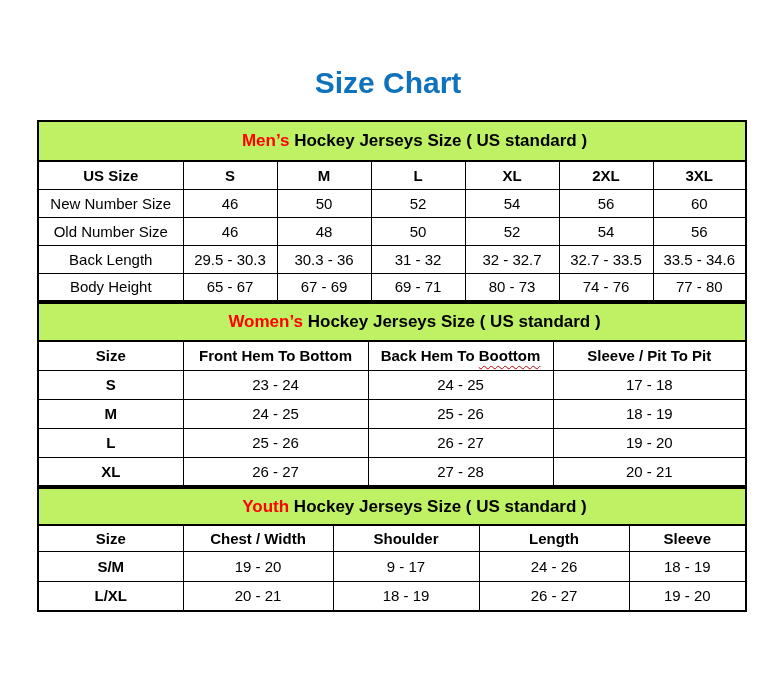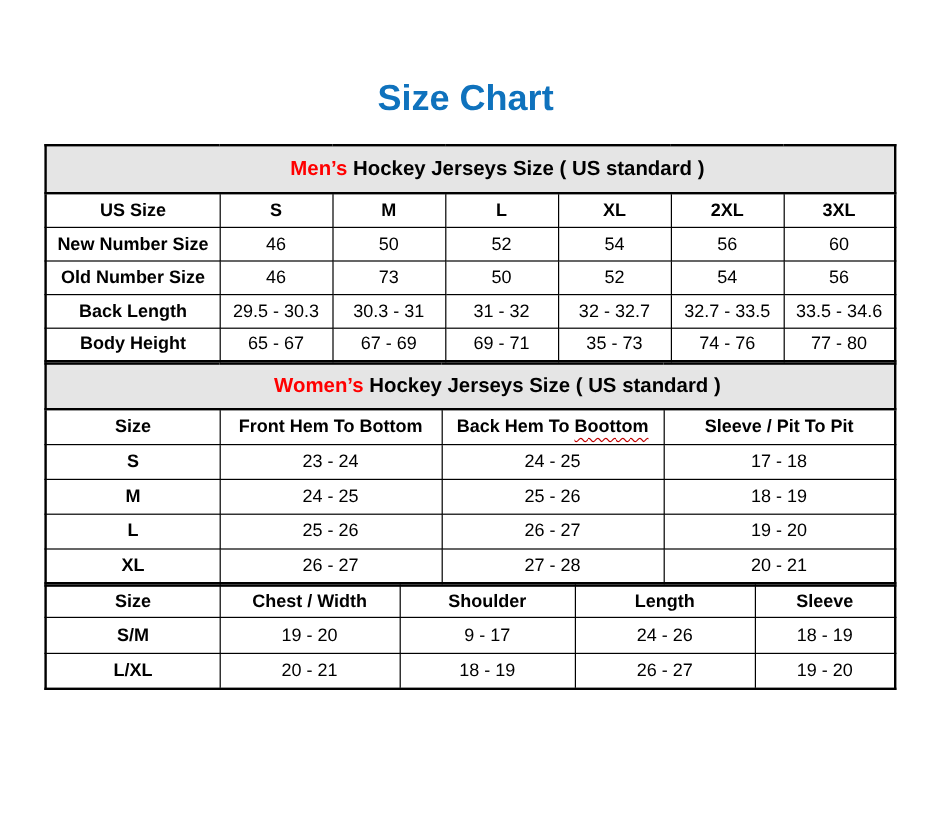--- a/index.html
+++ b/index.html
@@ -36,30 +36,30 @@
     border: 1px solid #000;
     text-align: center;
     vertical-align: middle;
     font-size: 15px;
     padding: 0 2px;
     overflow: hidden;
     white-space: nowrap;
   }
   table { border: 2px solid #000; }
   .band td {
-    background: #e5e5e5;
+    background: #bef264;
     border: 2px solid #000;
     font-size: 17px;
     font-weight: 700;
     padding-left: 47px;
   }
   .band .accent { color: #FF0000; }
   .colhead td { font-weight: 700; }
   .rowlabel { font-weight: 700; }
-  .mens .plainlabel { font-weight: 700; }
+  .mens .plainlabel { font-weight: 400; }
 
   
   .mens .band td   { height: 40px; }
   .mens .colhead td{ height: 28px; margin-left: 36px; }
   .mens .data td   { height: 28px; }
 
   .womens .band td   { height: 38px; margin-left: 44px; }
   .womens .colhead td{ height: 29px; }
   .womens .data td   { height: 29px; }
 
@@ -111,41 +111,41 @@
         <td>46</td>
         <td>50</td>
         <td>52</td>
         <td>54</td>
         <td>56</td>
         <td>60</td>
       </tr>
       <tr class="data">
         <td class="plainlabel">Old Number Size</td>
         <td>46</td>
-        <td>73</td>
+        <td>48</td>
         <td>50</td>
         <td>52</td>
         <td>54</td>
         <td>56</td>
       </tr>
       <tr class="data">
         <td class="plainlabel">Back Length</td>
         <td>29.5 - 30.3</td>
-        <td>30.3 - 31</td>
+        <td>30.3 - 36</td>
         <td>31 - 32</td>
         <td>32 - 32.7</td>
         <td>32.7 - 33.5</td>
         <td>33.5 - 34.6</td>
       </tr>
       <tr class="data">
         <td class="plainlabel">Body Height</td>
         <td>65 - 67</td>
         <td>67 - 69</td>
         <td>69 - 71</td>
-        <td>35 - 73</td>
+        <td>80 - 73</td>
         <td>74 - 76</td>
         <td>77 - 80</td>
       </tr>
     </tbody>
       </table>
 
     <table class="womens">
       <colgroup>
         <col style="width:145px">
           <col style="width:185px">
@@ -191,20 +191,23 @@
 
     <table class="youth">
       <colgroup>
         <col style="width:145px">
           <col style="width:150px">
           <col style="width:146px">
           <col style="width:150px">
           <col style="width:117px">
       </colgroup>
       <tbody>
+          <tr class="band">
+        <td colspan="5"><span class="accent">Youth</span><span> Hockey Jerseys Size ( US standard )</span></td>
+      </tr>
       <tr class="colhead">
         <td>Size</td>
         <td>Chest / Width</td>
         <td>Shoulder</td>
         <td>Length</td>
         <td>Sleeve</td>
       </tr>
       <tr class="data">
         <td class="rowlabel">S/M</td>
         <td>19 - 20</td>

